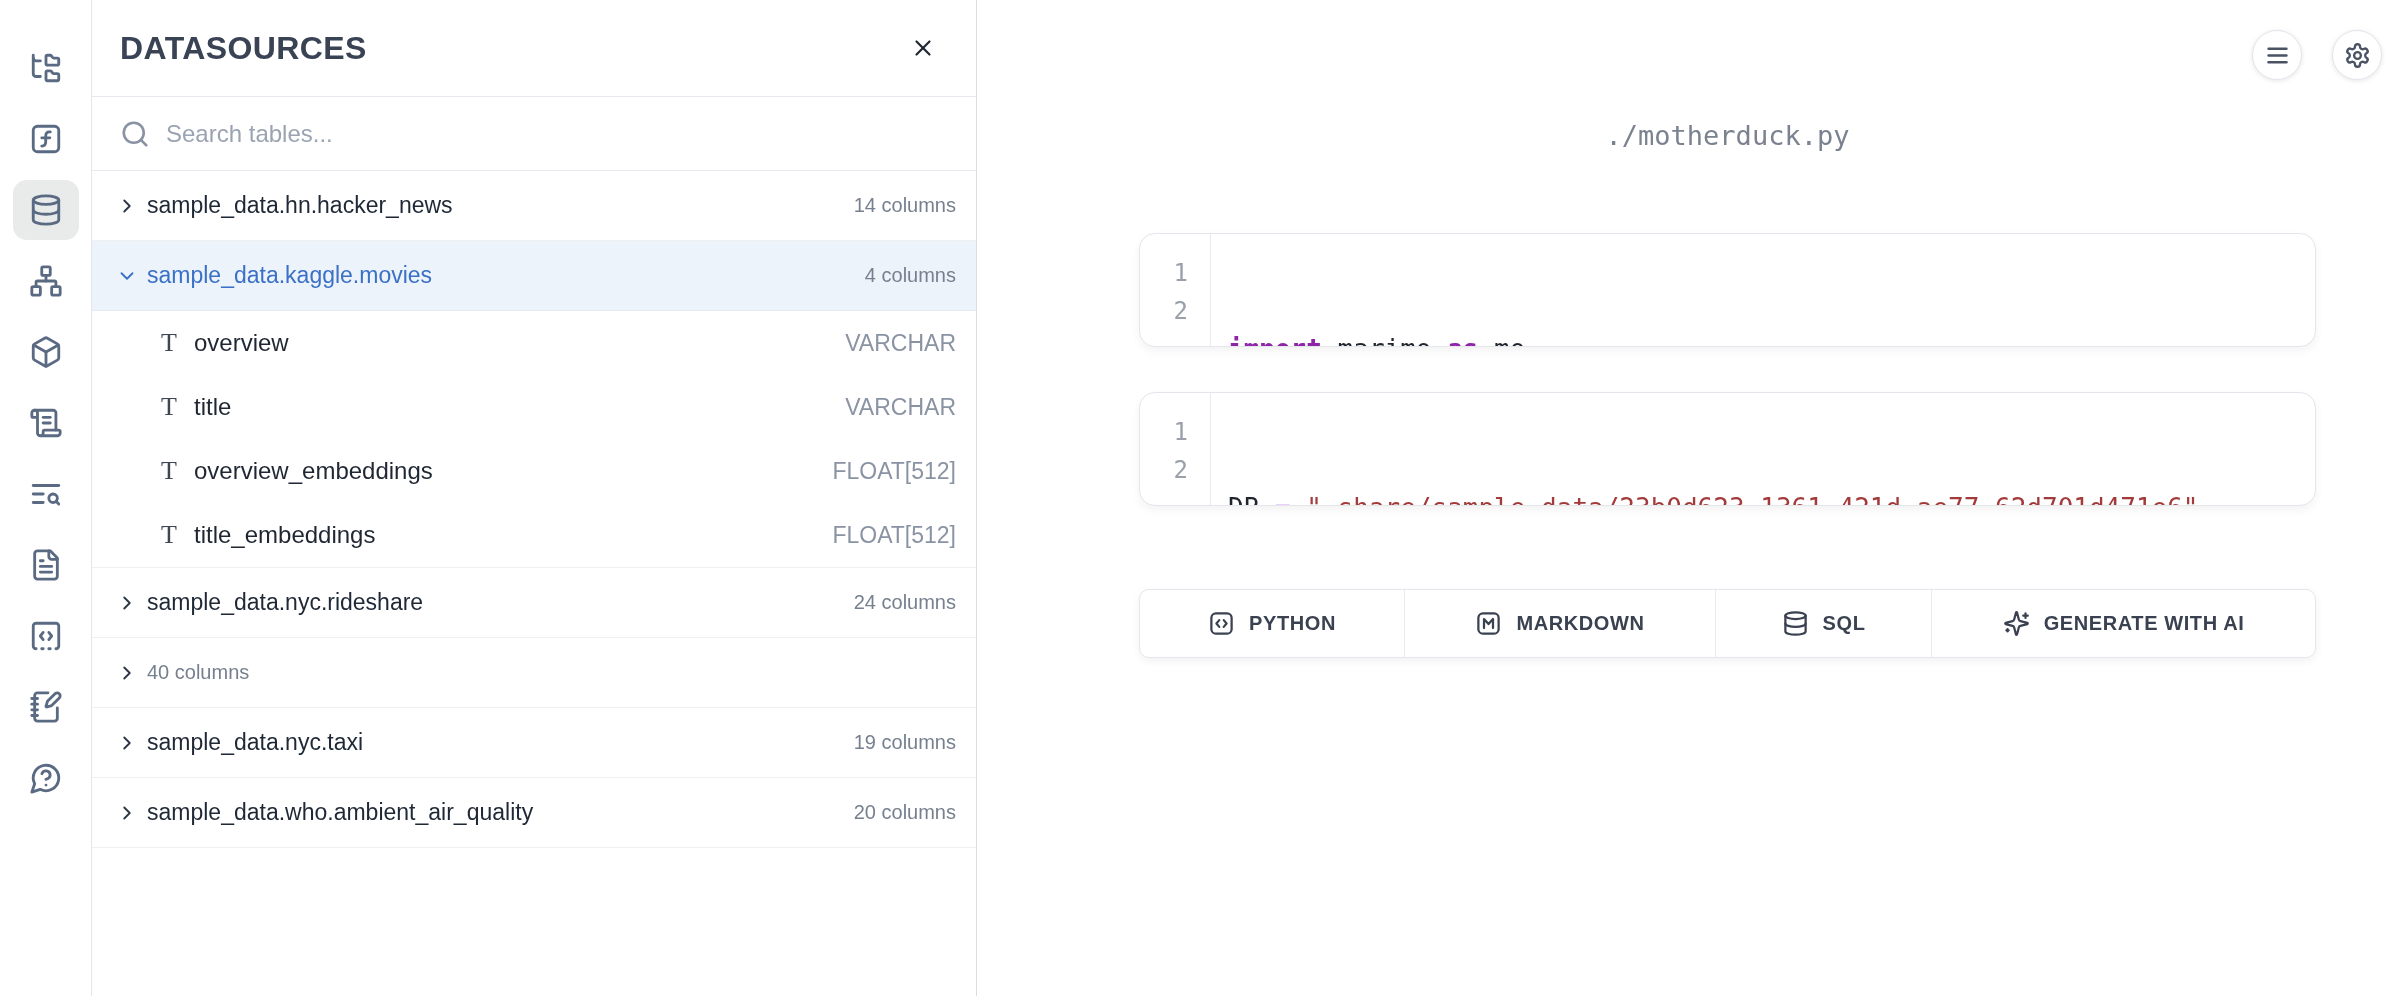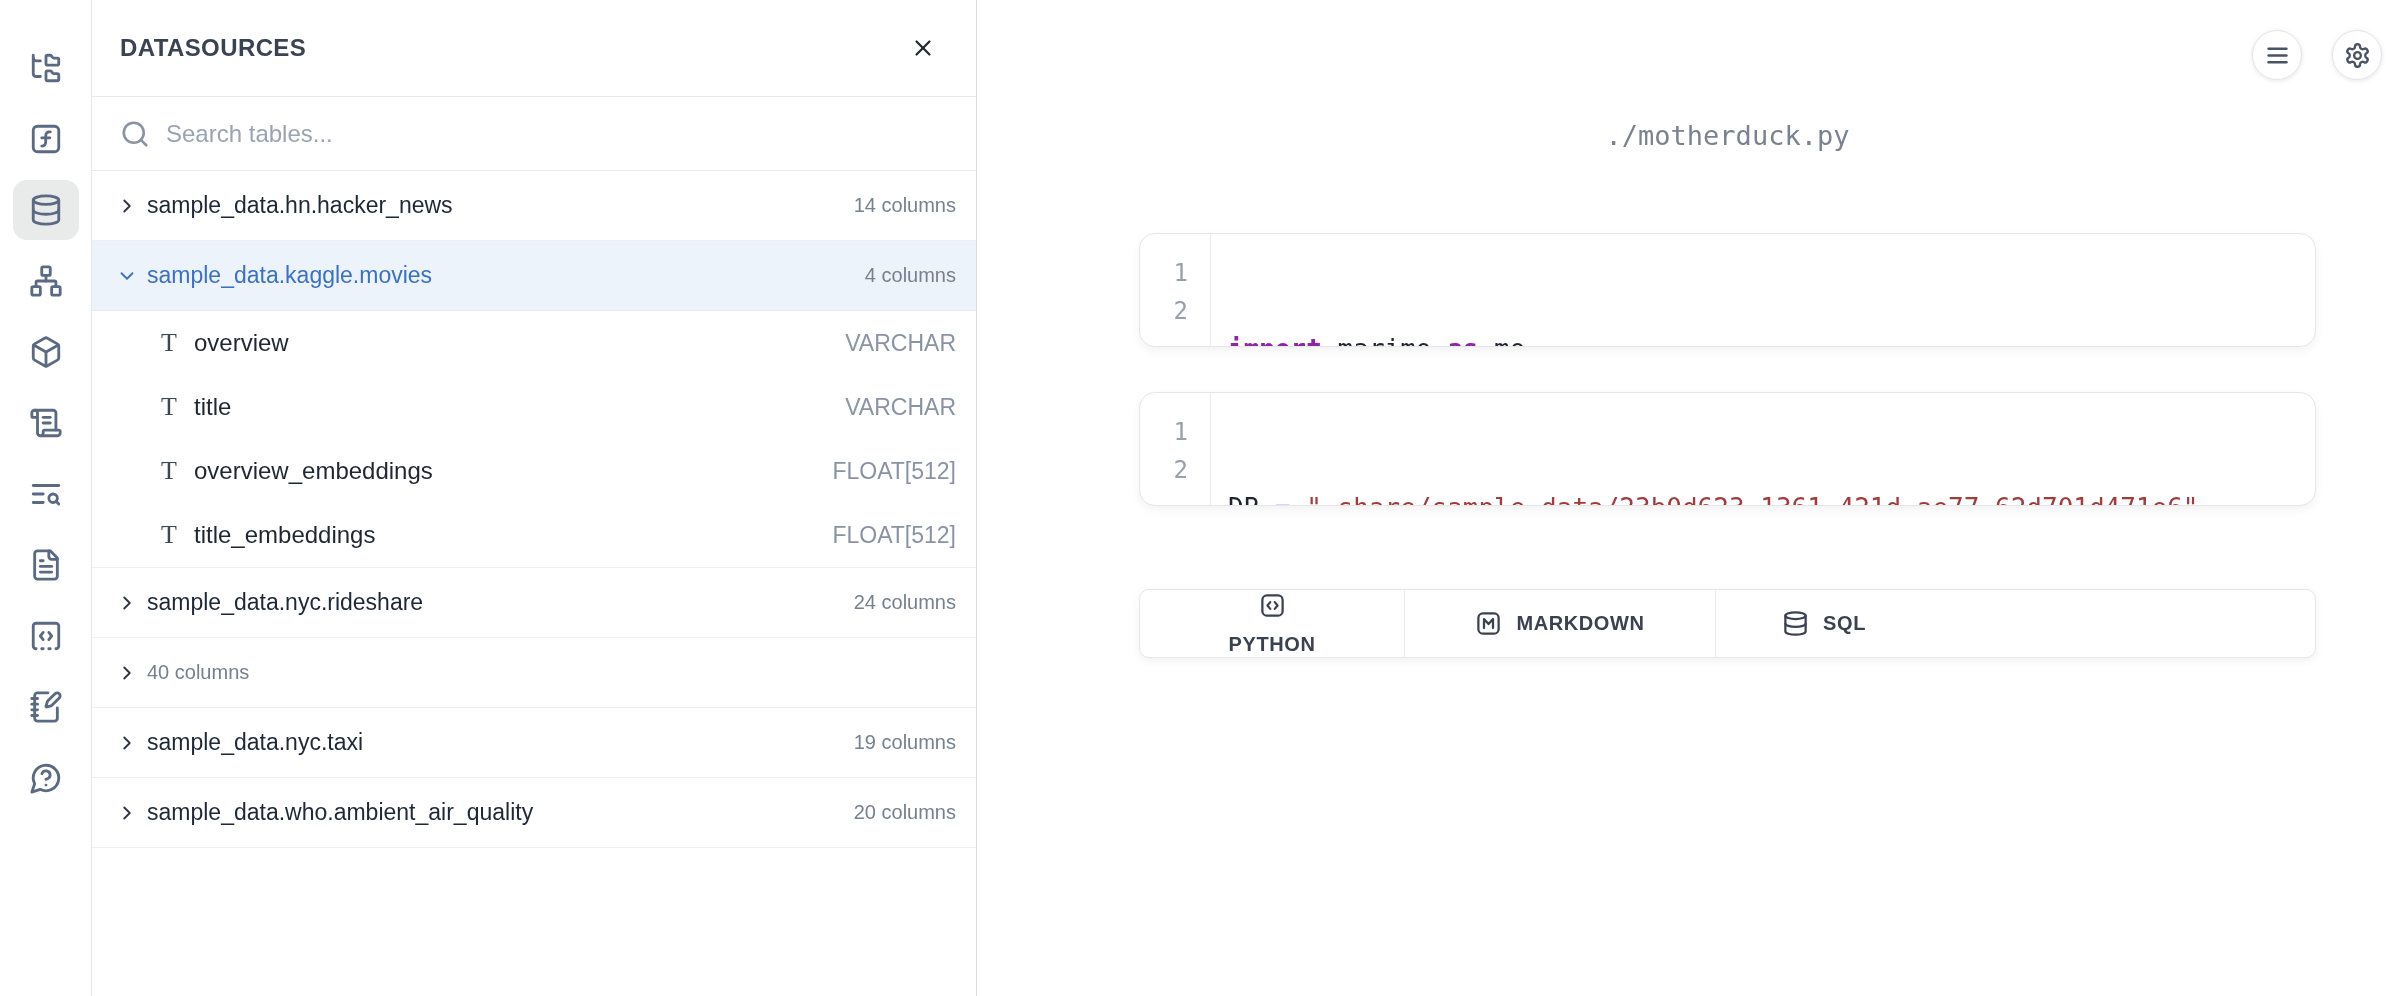--- a/index.html
+++ b/index.html
@@ -14,21 +14,21 @@
   .rail-item { width:66px; height:60px; border-radius:14px; display:flex; align-items:center;
                justify-content:center; color:#5A6A83; cursor:pointer; }
   .rail-item svg { width:34px; height:34px; }
   .rail-item.selected { background:#E9EAEA; }
 
   
   .panel { position:absolute; left:92px; top:0; bottom:0; width:885px; background:#fff;
            border-right:1.5px solid #D9DDE3; z-index:2; }
   .panel-header { height:97px; border-bottom:1px solid #E6E9ED; display:flex; align-items:center;
                   padding:0 36px 0 28px; }
-  .panel-title { font-size:24px; font-weight:700; color:#3A4354; letter-spacing:.4px; }
+  .panel-title { font-size:32px; font-weight:700; color:#3A4354; letter-spacing:.4px; }
   .panel-header .spacer { flex:1; }
   .close-btn { width:34px; height:34px; display:flex; align-items:center; justify-content:center;
                color:#1F2733; cursor:pointer; }
   .close-btn svg { width:26px; height:26px; }
   .search-row { height:74px; border-bottom:1px solid #E6E9ED; display:flex; align-items:center;
                 gap:16px; padding:0 20px 0 28px; color:#8A93A3; }
   .search-row svg { width:30px; height:30px; flex:none; stroke-width:2.1; }
   .search-row input { border:none; outline:none; flex:1; font-size:24px; color:#33405A;
                       font-family:"Liberation Sans", sans-serif; background:transparent; }
   .search-row input::placeholder { color:#9AA3B2; }
@@ -72,21 +72,21 @@
   .tok-op { color:#A94DF0; }
   .tok-str { color:#A33B3B; }
   .tok-pl { color:#1F242E; }
 
   .addbar { position:absolute; left:1139px; top:589px; width:1177px; height:69px; background:#fff;
             border:1px solid #E4E7EB; border-radius:10px; box-shadow:0 3px 8px rgba(16,24,40,.06);
             display:flex; overflow:hidden; }
   .seg { display:flex; align-items:center; justify-content:center; gap:14px; color:#3A4150;
          cursor:pointer; border-right:1px solid #E7EAEE; }
   .seg:last-child { border-right:none; }
-  .seg-0 { width:265px;flex-direction:column; } .seg-1 { width:311px; } .seg-2 { width:216px; } .seg-3 { flex:1; }
+  .seg-0 { width:265px; } .seg-1 { width:311px; } .seg-2 { width:216px; } .seg-3 { flex:1; }
   .seg svg { width:27px; height:27px; stroke-width:2; flex:none; }
   .seg .lbl { font-size:20px; font-weight:700; letter-spacing:.6px; }
 </style>
 </head>
 <body>
 
 <nav class="rail">
   <div class="rail-item">
     <span>
         <svg class="icon" viewBox="0 0 24 24" width="34" height="34">
@@ -375,14 +375,26 @@
     <div class="seg seg-2">
       <span>
           <svg class="icon" viewBox="0 0 24 24" width="27" height="27">
             <ellipse cx="12" cy="5" rx="9" ry="3"></ellipse>
             <path d="M3 5v14a9 3 0 0 0 18 0V5"></path>
             <path d="M3 12a9 3 0 0 0 18 0"></path>
           </svg>
         </span>
       <span class="lbl">SQL</span>
     </div>
+    <div class="seg seg-3">
+      <span>
+          <svg class="icon" viewBox="0 0 24 24" width="27" height="27">
+            <path d="M9.937 15.5A2 2 0 0 0 8.5 14.063l-6.135-1.582a.5.5 0 0 1 0-.962L8.5 9.936A2 2 0 0 0 9.937 8.5l1.582-6.135a.5.5 0 0 1 .963 0L14.063 8.5A2 2 0 0 0 15.5 9.937l6.135 1.581a.5.5 0 0 1 0 .964L15.5 14.063a2 2 0 0 0-1.437 1.437l-1.582 6.135a.5.5 0 0 1-.963 0z"></path>
+            <path d="M20 3v4"></path>
+            <path d="M22 5h-4"></path>
+            <path d="M4 17v2"></path>
+            <path d="M5 18H3"></path>
+          </svg>
+        </span>
+      <span class="lbl">GENERATE WITH AI</span>
+    </div>
   </div>
 </main>
 
 </body></html>

